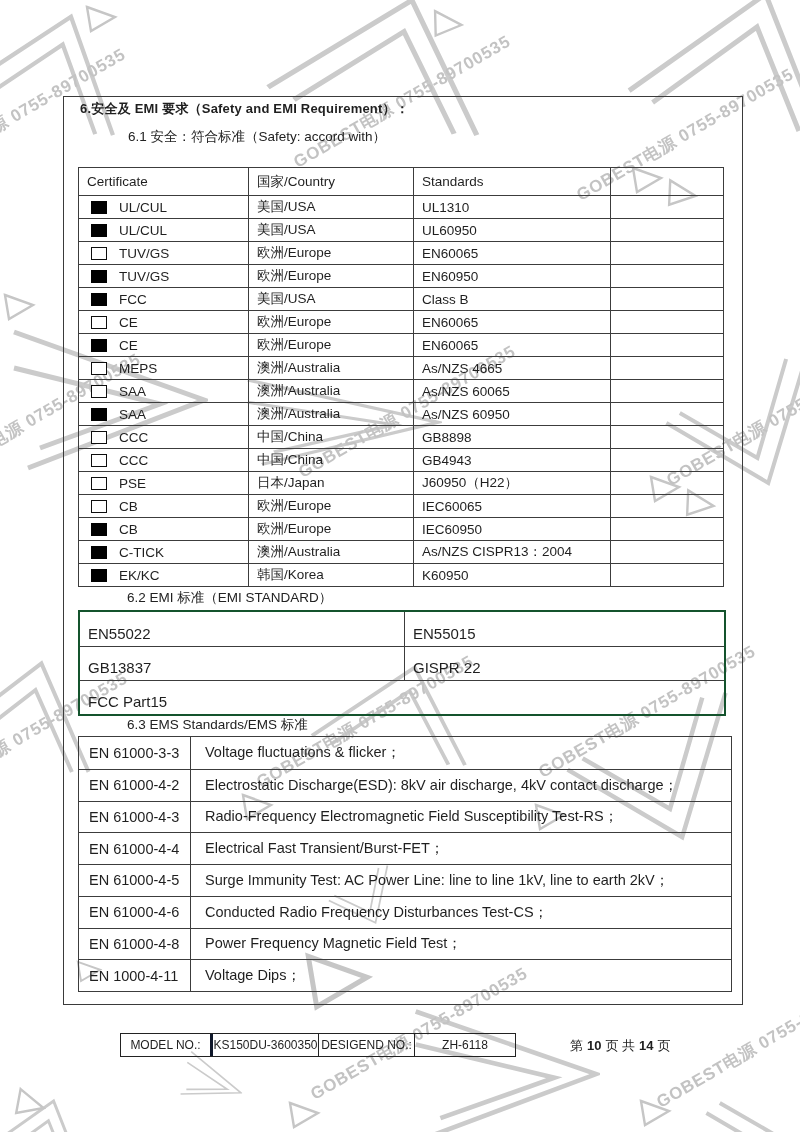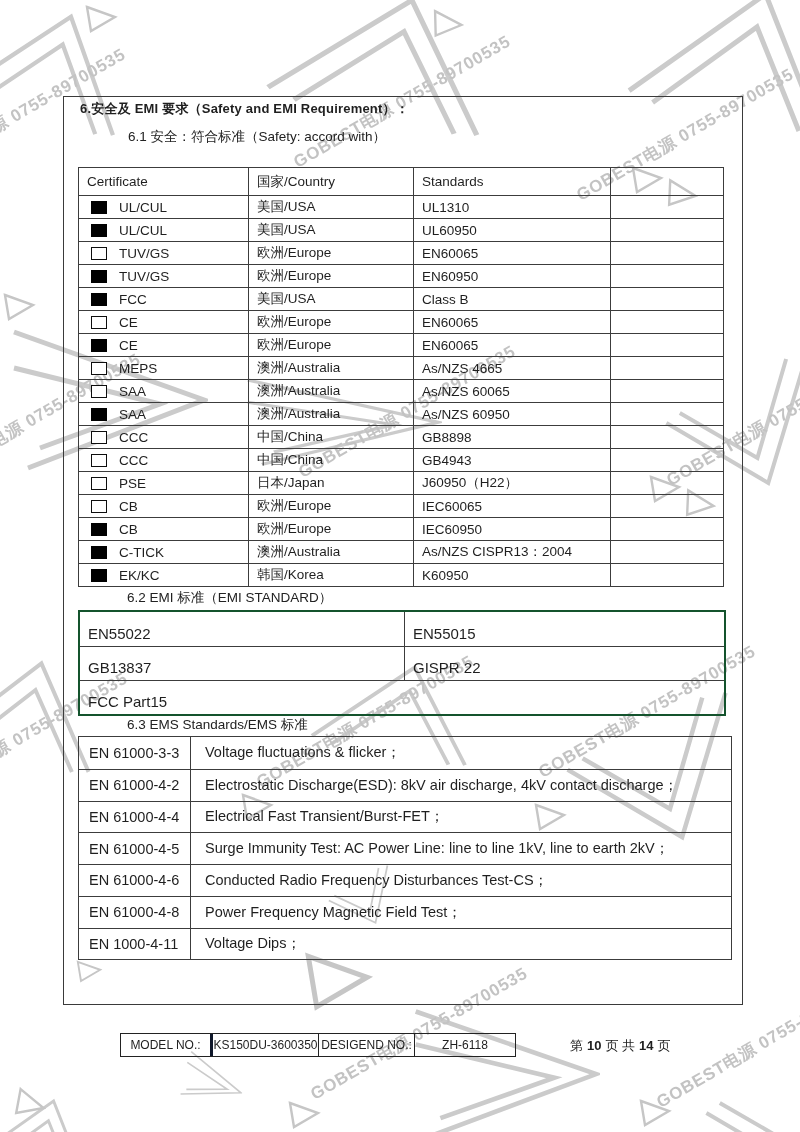--- a/index.html
+++ b/index.html
@@ -368,20 +368,24 @@
   <div class="t3">
     <div class="row">
         <div class="c k">EN 61000-3-3</div>
         <div class="c v">Voltage fluctuations &amp; flicker；</div>
       </div>
     <div class="row">
         <div class="c k">EN 61000-4-2</div>
         <div class="c v">Electrostatic Discharge(ESD): 8kV air discharge, 4kV contact discharge；</div>
       </div>
     <div class="row">
+        <div class="c k">EN 61000-4-3</div>
+        <div class="c v">Radio-Frequency Electromagnetic Field Susceptibility Test-RS；</div>
+      </div>
+    <div class="row">
         <div class="c k">EN 61000-4-4</div>
         <div class="c v">Electrical Fast Transient/Burst-FET；</div>
       </div>
     <div class="row">
         <div class="c k">EN 61000-4-5</div>
         <div class="c v">Surge Immunity Test: AC Power Line: line to line 1kV, line to earth 2kV；</div>
       </div>
     <div class="row">
         <div class="c k">EN 61000-4-6</div>
         <div class="c v">Conducted Radio Frequency Disturbances Test-CS；</div>

